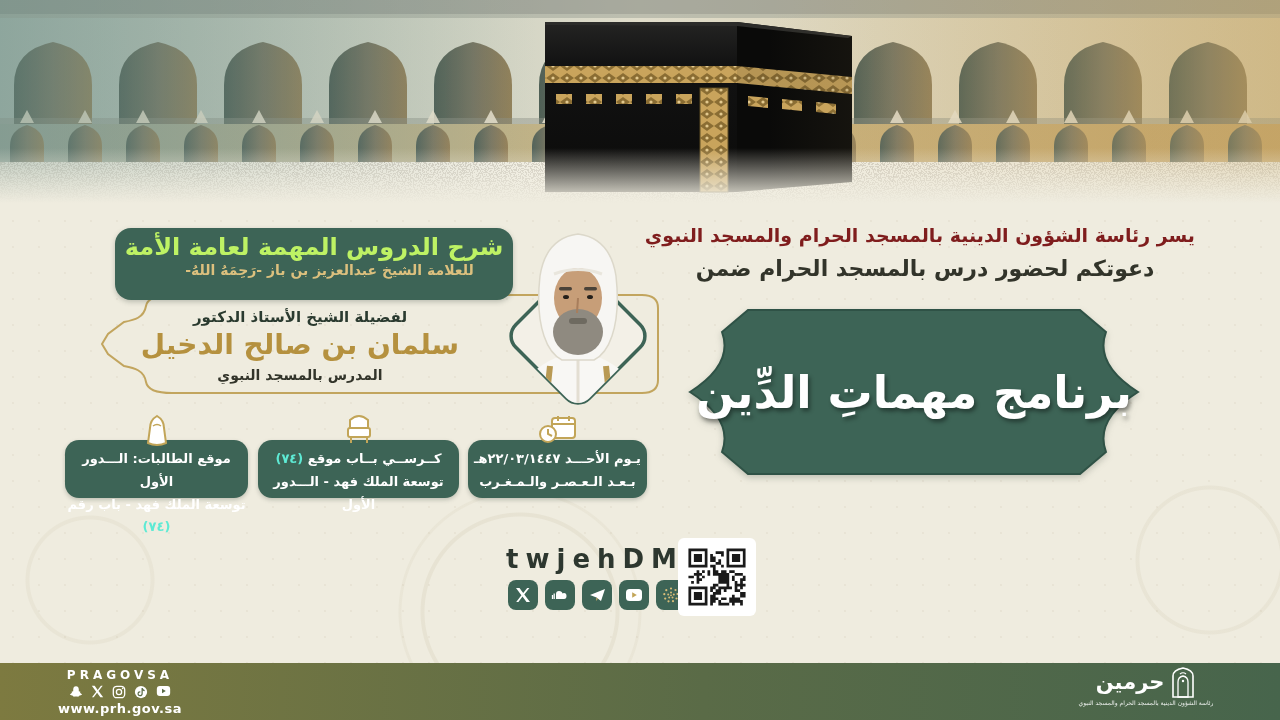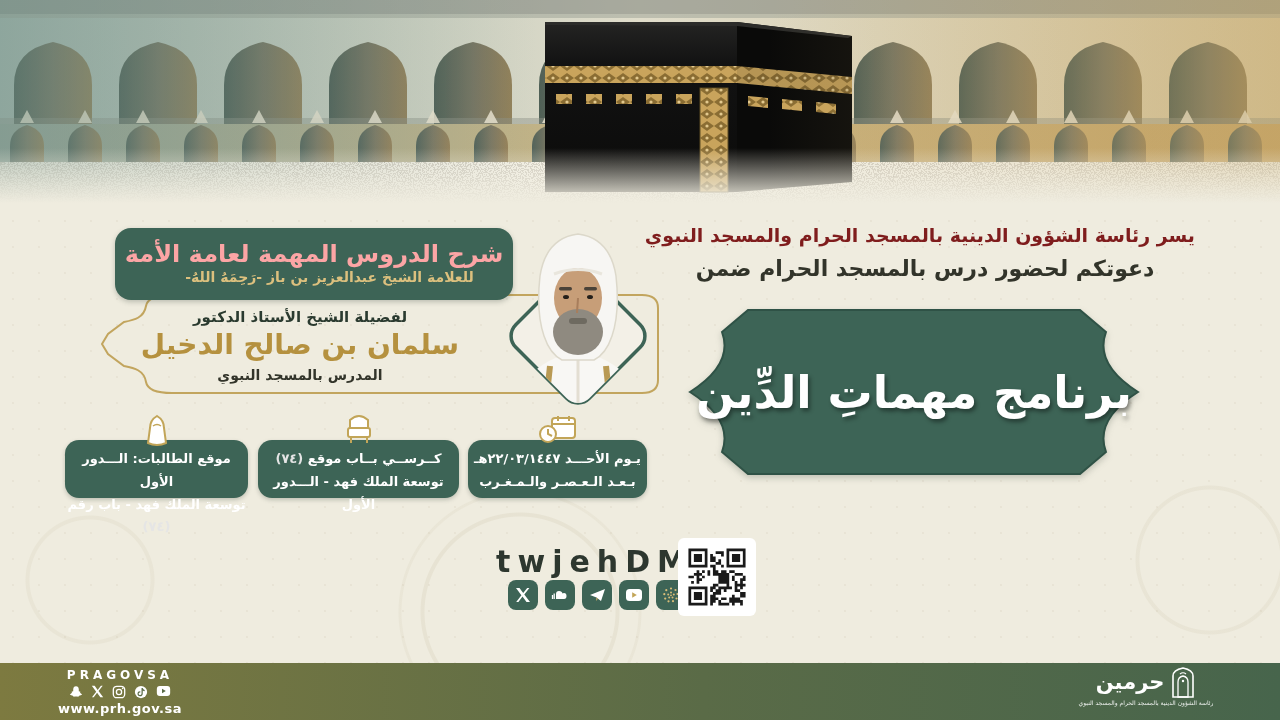--- a/index.html
+++ b/index.html
@@ -27,44 +27,44 @@
   .intro2{position:absolute;left:655px;top:256px;width:540px;text-align:center;
           font-weight:800;font-size:22px;color:#32342a;white-space:nowrap;direction:rtl;}
   
   .banner{position:absolute;left:688px;top:308px;width:452px;height:168px;filter:drop-shadow(0 3px 3px rgba(60,70,60,.25));}
   .banner-text{position:absolute;inset:0;display:flex;align-items:center;justify-content:center;
                font-size:45px;font-weight:800;color:#ffffff;direction:rtl;white-space:nowrap;
                text-shadow:2px 3px 4px rgba(0,0,0,.4);}
   
   .title-box{position:absolute;left:115px;top:228px;width:398px;height:72px;background:#3d6456;
              border-radius:16px;text-align:center;box-shadow:0 2px 5px rgba(70,80,70,.3);direction:rtl;}
-  .title-line1{margin-top:12px;font-size:24px;font-weight:800;color:#fca5a5;white-space:nowrap;}
+  .title-line1{margin-top:5px;font-size:24px;font-weight:800;color:#bef264;white-space:nowrap;}
   .title-line2{margin-top:1px;font-size:14px;font-weight:700;color:#dcc07e;white-space:nowrap;padding-left:31px;}
   
   .frame{position:absolute;left:62px;top:292px;width:600px;height:104px;}
   
   .honorific{position:absolute;left:90px;top:308px;width:420px;text-align:center;
              font-size:15px;font-weight:700;color:#2a3a2f;white-space:nowrap;direction:rtl;}
   .speaker{position:absolute;left:70px;top:328px;width:460px;text-align:center;
            font-size:28px;font-weight:800;color:#b5913f;white-space:nowrap;direction:rtl;}
   .role{position:absolute;left:90px;top:367px;width:420px;text-align:center;
         font-size:14px;font-weight:700;color:#32342a;white-space:nowrap;direction:rtl;}
   .portrait{position:absolute;left:492px;top:218px;}
   
   .badge{position:absolute;background:#3d6456;border-radius:14px;color:#fff;text-align:center;
          font-size:13px;font-weight:700;line-height:1.75;padding-top:8px;direction:rtl;
          box-shadow:0 2px 4px rgba(70,80,70,.28);}
-  .badge .num{color:#e5e5e5;}
+  .badge .num{color:#5eead4;}
   .b-date {left:468px;top:440px;width:179px;height:50px;}
   .b-chair{left:258px;top:440px;width:201px;height:50px;}
   .b-women{left:65px; top:440px;width:183px;height:50px;}
   .badge-ico{position:absolute;top:-26px;left:50%;transform:translateX(-50%);}
   
   .handle{position:absolute;left:455px;top:544px;width:280px;text-align:center;
-          font-size:30px;font-weight:700;letter-spacing:7px;color:#2d372f;}
+          font-size:26px;font-weight:700;letter-spacing:7px;color:#2d372f;}
   .soc-row{position:absolute;left:508px;top:580px;display:flex;gap:7px;}
   .soc{width:30px;height:30px;background:#3d6456;border-radius:8px;display:flex;
        align-items:center;justify-content:center;}
   .qr{position:absolute;left:678px;top:538px;width:78px;height:78px;background:#ffffff;
       border-radius:6px;display:flex;align-items:center;justify-content:center;}
   
   .footer{position:absolute;left:0;top:663px;width:1280px;height:65px;
           background:linear-gradient(90deg,#7d7a40,#5a6b47 55%,#47654c);color:#fff;}
   .f-left{position:absolute;left:52px;top:5px;width:136px;text-align:center;}
   .f-handle{font-size:12px;font-weight:700;letter-spacing:4px;}

